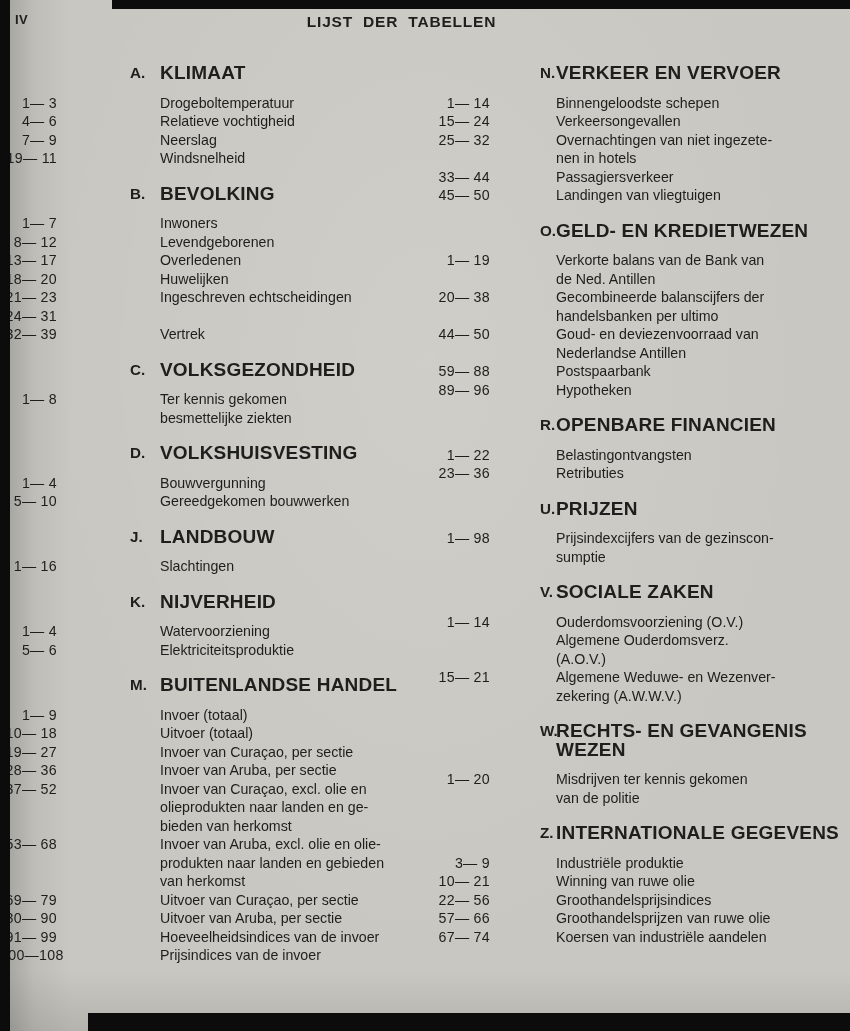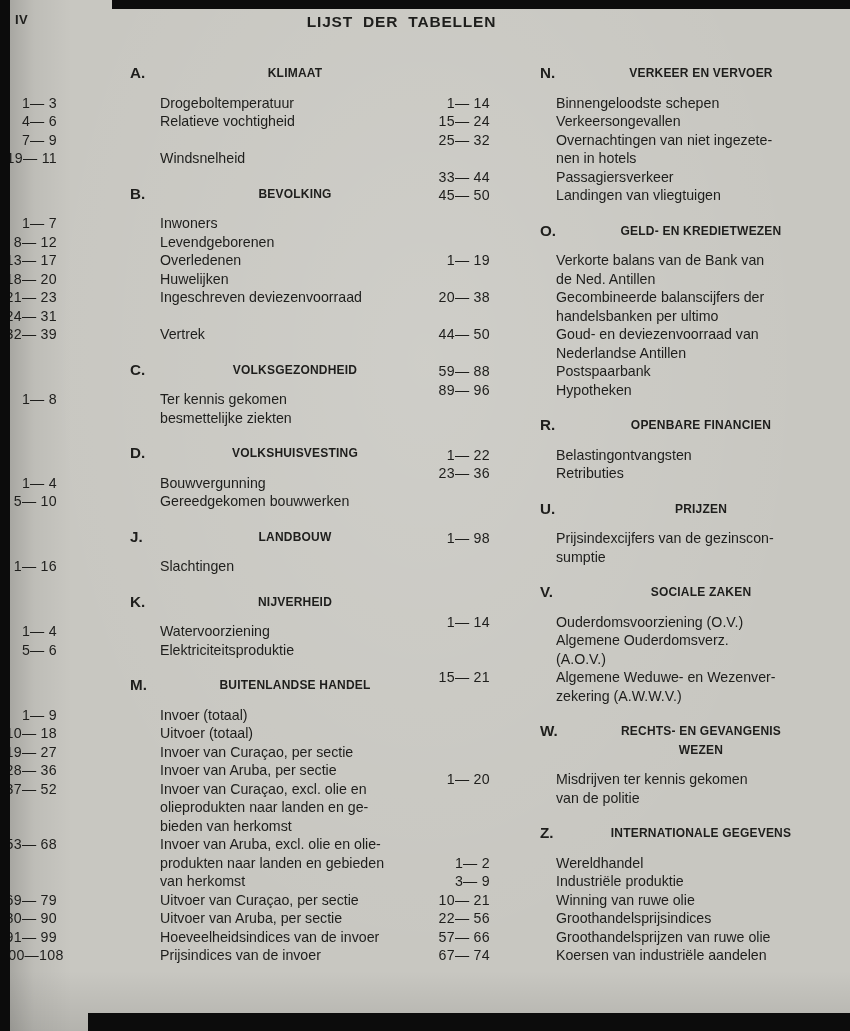--- a/index.html
+++ b/index.html
@@ -23,21 +23,21 @@
   .columns{position:absolute;left:0;top:64px;right:4px;display:flex;align-items:flex-start;}
   .col-left{width:430px;flex:none;}
   .col-right{flex:1;min-width:0;}
   .row{display:grid;align-items:start;}
   .col-left .row{grid-template-columns:57px 103px 1fr;}
   .col-right .row{grid-template-columns:60px 66px 1fr;}
   .c-range{text-align:right;font-size:14.2px;line-height:18.5px;white-space:nowrap;letter-spacing:.3px;}
   .c-letter{padding-left:73px;font-weight:700;font-size:15.2px;line-height:18.5px;}
   .col-right .c-letter{padding-left:50px;}
   .c-label{font-size:14.2px;line-height:18.5px;white-space:pre-line;}
-  .c-title{font-size:12px;font-weight:700;letter-spacing:.2px;line-height:18.5px;text-align:center;}
+  .c-title{font-size:19px;font-weight:700;letter-spacing:.2px;line-height:18.5px;}
   .heading-row{margin-bottom:11px;}
   .toc-section{margin-bottom:17px;}
 </style>
 </head>
 <body>
 
 <div class="page">
   <div class="edge edge-left"></div>
   <div class="edge edge-top"></div>
   <div class="edge edge-bottom"></div>
@@ -59,20 +59,21 @@
             <span class="c-label">Drogeboltemperatuur</span>
           </div>
           <div class="row entry-row">
             <span class="c-range">4— 6</span>
             <span class="c-letter"></span>
             <span class="c-label">Relatieve vochtigheid</span>
           </div>
           <div class="row entry-row">
             <span class="c-range">7— 9</span>
             <span class="c-letter"></span>
+            <span class="c-label">Neerslag</span>
           </div>
           <div class="row entry-row">
             <span class="c-range">19— 11</span>
             <span class="c-letter"></span>
             <span class="c-label">Windsnelheid</span>
           </div>
         </section>
         <section class="toc-section">
           <div class="row heading-row">
             <span class="c-range"></span>
@@ -95,21 +96,21 @@
             <span class="c-label">Overledenen</span>
           </div>
           <div class="row entry-row">
             <span class="c-range">18— 20</span>
             <span class="c-letter"></span>
             <span class="c-label">Huwelijken</span>
           </div>
           <div class="row entry-row">
             <span class="c-range">21— 23</span>
             <span class="c-letter"></span>
-            <span class="c-label">Ingeschreven deviezenvoorraad</span>
+            <span class="c-label">Ingeschreven echtscheidingen</span>
           </div>
           <div class="row entry-row">
             <span class="c-range">24— 31</span>
             <span class="c-letter"></span>
           </div>
           <div class="row entry-row">
             <span class="c-range">32— 39</span>
             <span class="c-letter"></span>
             <span class="c-label">Vertrek</span>
           </div>
@@ -366,25 +367,20 @@
             <span class="c-letter"></span>
             <span class="c-label">Misdrijven ter kennis gekomen
 van de politie</span>
           </div>
         </section>
         <section class="toc-section">
           <div class="row heading-row">
             <span class="c-range"></span>
             <span class="c-letter">Z.</span>
             <span class="c-label c-title">INTERNATIONALE GEGEVENS</span>
-          </div>
-          <div class="row entry-row">
-            <span class="c-range">1— 2</span>
-            <span class="c-letter"></span>
-            <span class="c-label">Wereldhandel</span>
           </div>
           <div class="row entry-row">
             <span class="c-range">3— 9</span>
             <span class="c-letter"></span>
             <span class="c-label">Industriële produktie</span>
           </div>
           <div class="row entry-row">
             <span class="c-range">10— 21</span>
             <span class="c-letter"></span>
             <span class="c-label">Winning van ruwe olie</span>

